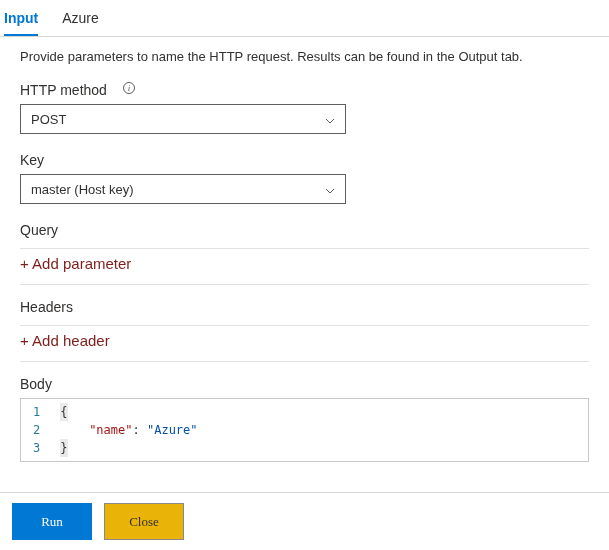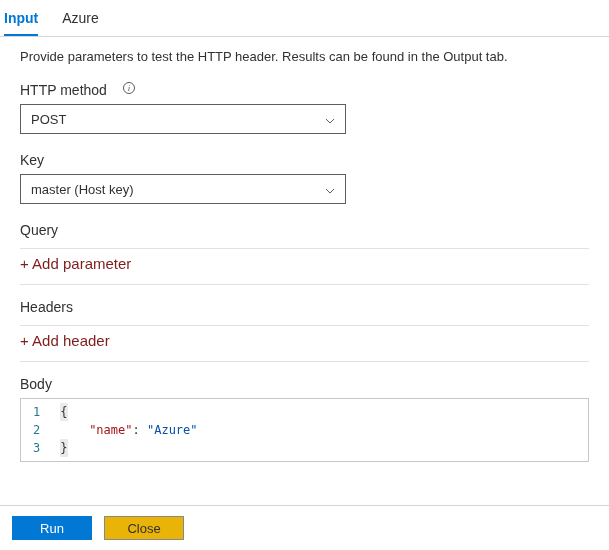--- a/index.html
+++ b/index.html
@@ -142,28 +142,29 @@
   left: 0;
   right: 0;
   bottom: 0;
   border-top: 1px solid #d6d6d6;
   padding: 10px 12px;
   display: flex;
   gap: 12px;
   background: #fff;
 }
 .btn {
-  height: 24px;
+  height: 37px;
   padding: 0 22px;
   font-size: 13px;
   cursor: pointer;
   display: inline-flex;
   align-items: center;
   justify-content: center;
   border: 1px solid transparent;
+  font-family: Liberation Serif, serif;
 }
 .btn-primary {
   background: #0078d4;
   color: #fff;
   min-width: 80px;
 }
 .btn-secondary {
   background: #eab308;
   color: #323130;
   border-color: #8a8886;
@@ -173,21 +174,21 @@
 </head>
 <body>
 
 <div class="tabs">
   <div class="tab active">Input</div>
   <div class="tab">Azure</div>
 </div>
 
 <div class="content">
 
-  <div class="description">Provide parameters to test the HTTP header. Results can be found in the Output tab.</div>
+  <div class="description">Provide parameters to name the HTTP request. Results can be found in the Output tab.</div>
 
   <div class="field-group">
     <div class="label-row">
       <span class="field-label">HTTP method</span>
       <span class="info-icon">i</span>
     </div>
     <div class="select">
       <span class="select-value">POST</span>
       <span class="chevron">
         <svg viewBox="0 0 10 10">

